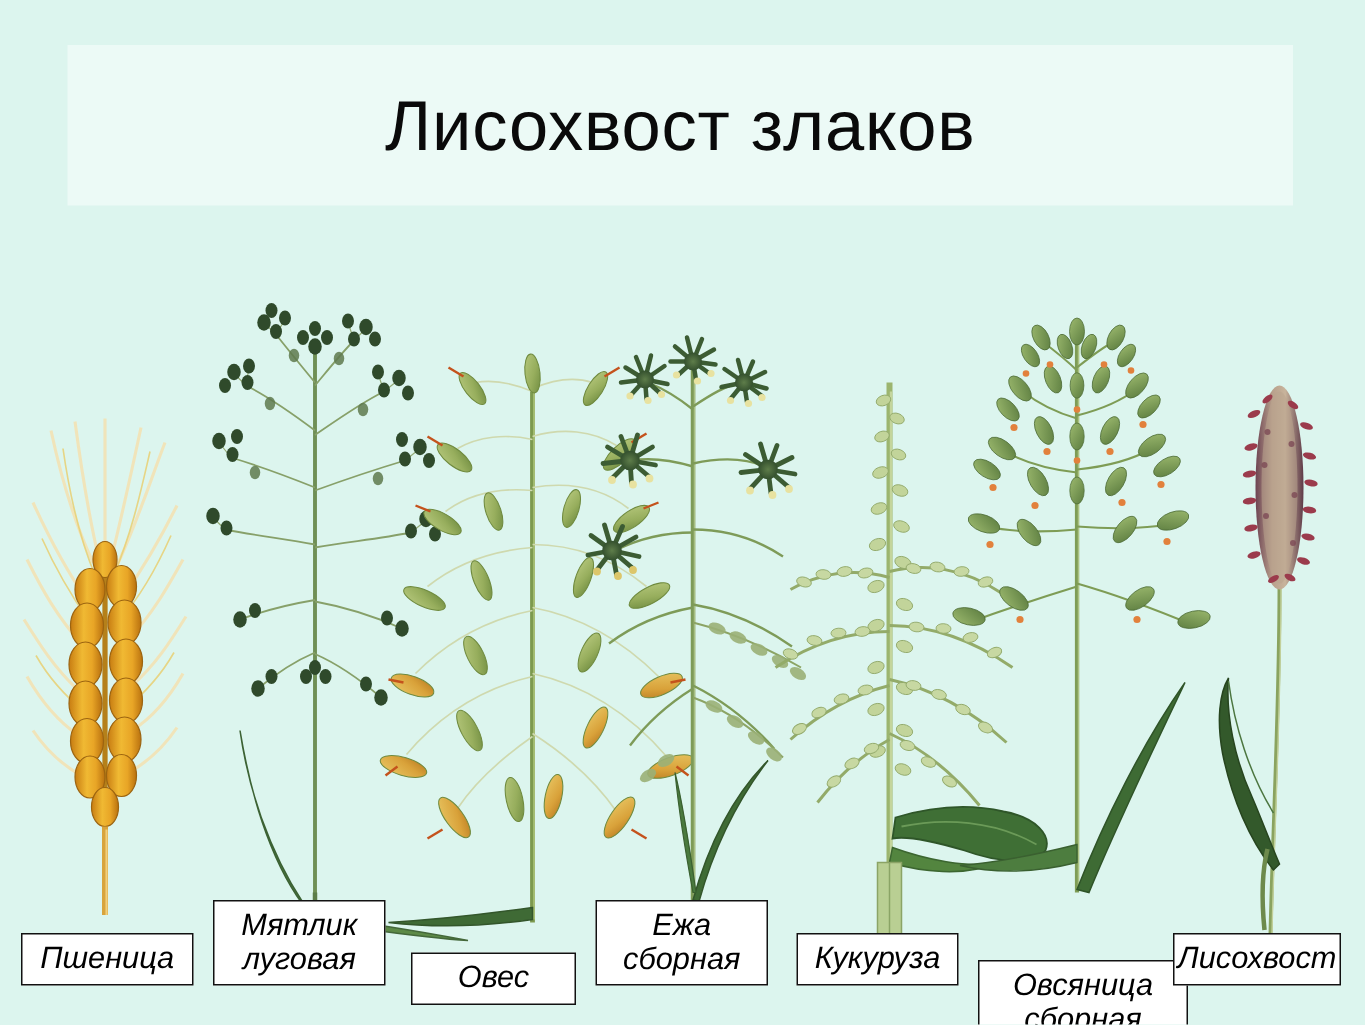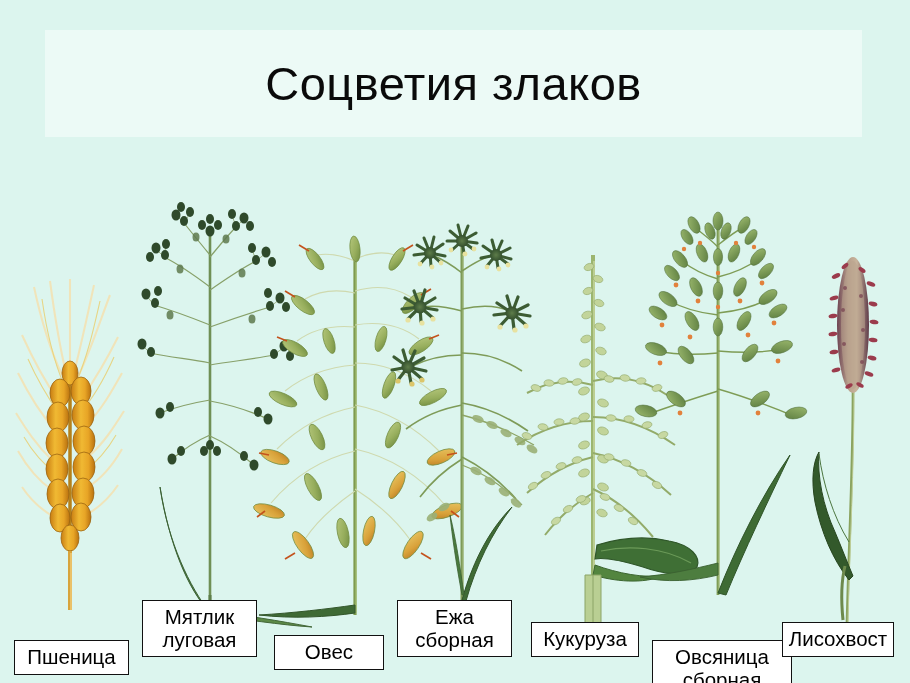--- a/index.html
+++ b/index.html
@@ -22,33 +22,33 @@
     font-size:47px;color:#0a0a0a;letter-spacing:.5px;white-space:nowrap;
   }
 
   
   .label{
     position:absolute;background:#ffffff;border:1.5px solid #111;
     box-sizing:border-box;display:flex;flex-direction:column;
     align-items:center;justify-content:center;
     font-size:20.5px;color:#000;line-height:1.08;text-align:center;
   }
-  .label span{display:block;}
+  .label span{display:block;font-style:italic;}
 
   
   .plant{position:absolute;}
   .plant svg{display:block;overflow:visible;}
 </style>
 </head>
 <body style="background: rgb(220, 245, 238);">
 
 <div id="slide">
 
   <div class="title-box" style="background: rgb(236, 250, 246);"></div>
-  <div class="title-text">Соцветия злаков</div>
+  <div class="title-text">Лисохвост злаков</div>
 
   <div class="plant" style="left:0px;top:265px;">
     <svg width="140" height="345" viewBox="0 0 140 345">
       <defs>
         <linearGradient id="wg" x1="0" y1="0" x2="1" y2="0">
           <stop offset="0%" stop-color="#c87d12"></stop>
           <stop offset="40%" stop-color="#f0b933"></stop>
           <stop offset="70%" stop-color="#e8a526"></stop>
           <stop offset="100%" stop-color="#b9710f"></stop>
         </linearGradient>
@@ -659,21 +659,21 @@
           <circle cx="57" cy="122" r="2"></circle>
       </g>
 
       <path d="M44 340 C 28 320 16 292 10 262 C 6 240 8 222 14 212 C 12 236 18 266 30 292 C 36 306 42 322 48 336 Z" fill="#33592b" stroke="#27451f" stroke-width="1"></path>
       <path d="M14 214 C 18 244 28 276 44 302" stroke="#4c7640" stroke-width="1" fill="none"></path>
 
       <path d="M40 326 C 36 342 36 360 38 380" stroke="#6d8a4c" stroke-width="3" fill="none"></path>
     </svg>
   </div>
 
-  <div class="label" style="left:14px;top:640px;width:115px;height:35px;">
+  <div class="label" style="left:14px;top:622px;width:115px;height:35px;">
     <span>Пшеница</span>
   </div>
 
   <div class="label" style="left:142px;top:600px;width:115px;height:57px;">
     <span>Мятлик</span>
     <span>луговая</span>
   </div>
 
   <div class="label" style="left:274px;top:622px;width:110px;height:35px;margin-top:13px;">
     <span>Овес</span>

